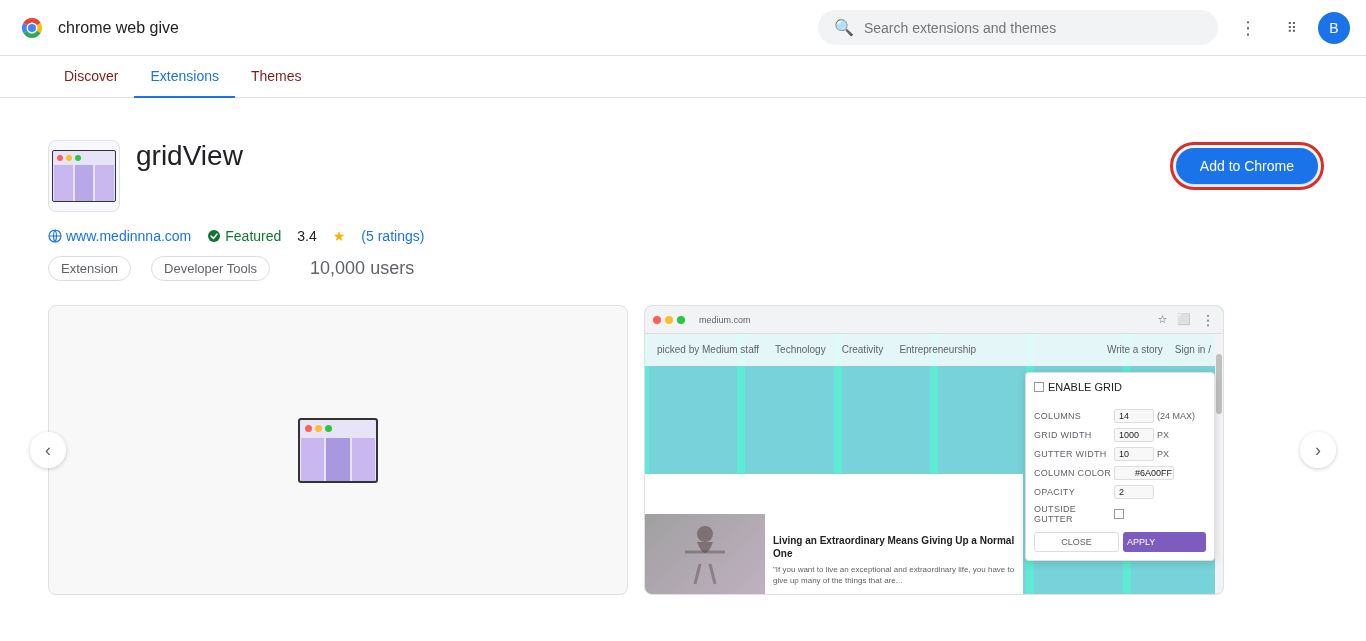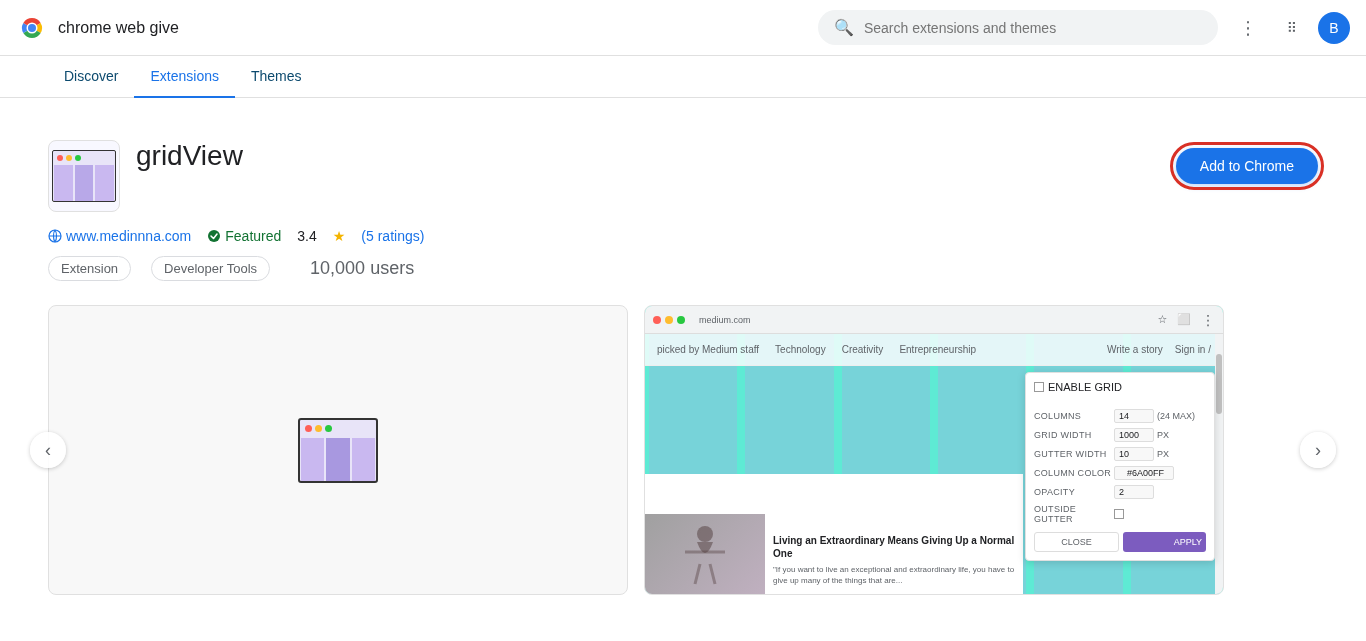--- a/index.html
+++ b/index.html
@@ -84,21 +84,21 @@
 
     
     .nav {
       display: flex;
       padding: 0 48px;
       border-bottom: 1px solid #e0e0e0;
     }
     .nav-item {
       padding: 12px 16px;
       font-size: 14px;
-      color: #0c4a6e;
+      color: #7f1d1d;
       cursor: pointer;
       border-bottom: 2px solid transparent;
       margin-bottom: -1px;
       text-decoration: none;
     }
     .nav-item.active {
       color: #1a73e8;
       border-bottom: 2px solid #1a73e8;
     }
 
@@ -443,21 +443,21 @@
     }
     .panel-unit {
       font-size: 9px;
       color: #5f6368;
       margin-left: 3px;
     }
     .panel-color {
       background: #f8f8f8;
       border: 1px solid #ddd;
       border-radius: 2px;
-      padding: 1px 12px;
+      padding: 1px 20px;
       font-size: 9px;
       width: 60px;
       color: #202124;
     }
     .panel-checkbox {
       width: 10px;
       height: 10px;
       border: 1px solid #999;
       background: #fff;
     }
@@ -478,21 +478,21 @@
       color: #5f6368;
     }
     .panel-apply-btn {
       flex: 1;
       background: #7c5cbf;
       border: none;
       border-radius: 3px;
       font-size: 9px;
       padding: 4px;
       cursor: pointer;
-      text-align: right;
+      text-align: left;
       color: white;
       font-weight: 500;
     }
 
     
     .medium-article-area {
       position: absolute;
       bottom: 0;
       left: 0;
       right: 200px;

